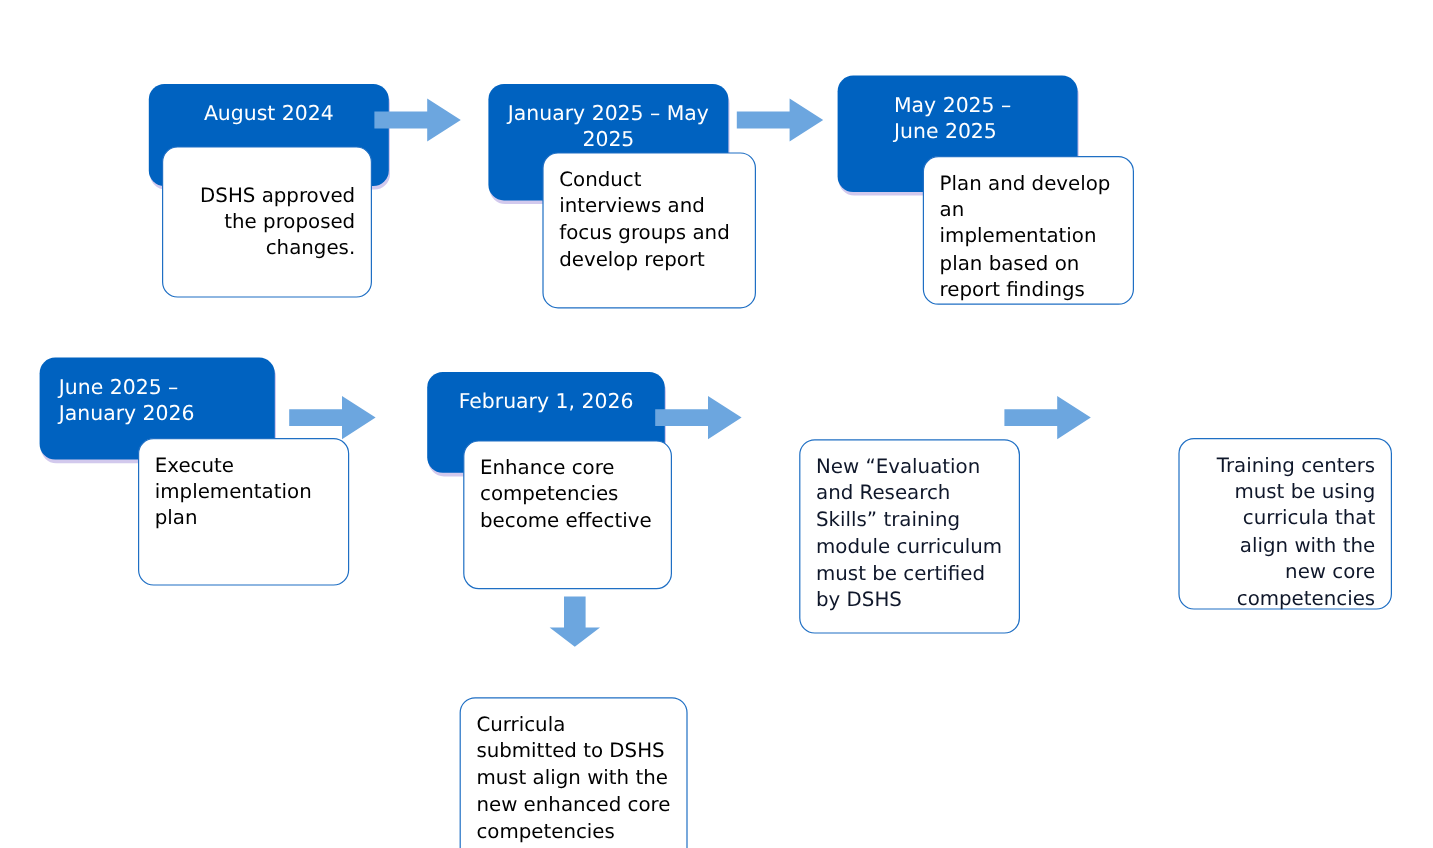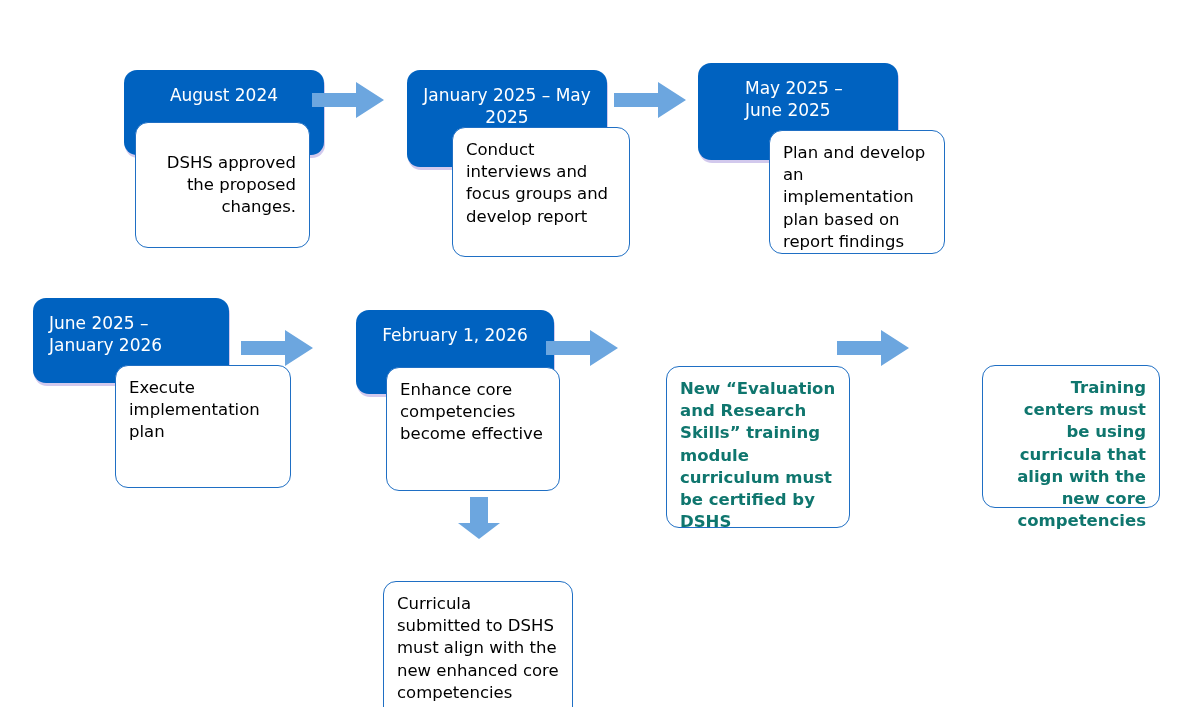--- a/index.html
+++ b/index.html
@@ -46,21 +46,21 @@
     color: #000000;
     font-size: 16.5px;
     line-height: 1.345;
     padding: 11px 13px;
     display: flex;
     align-items: flex-start;
   }
   .white-card > span { display: block; width: 100%; }
   .white-card.center > span { text-align: right; }
   .white-card.left   > span { text-align: left; }
-  .white-card.navy { color: #0f766e; font-weight: bold; }
+  .white-card.navy { color: #0f172a; }
   .white-card.mid  { align-items: center; }
 
   
   .arrow-right, .arrow-down {
     position: absolute;
   }
   .arrow-right svg, .arrow-down svg {
     display: block;
     width: 100%;
     height: 100%;

